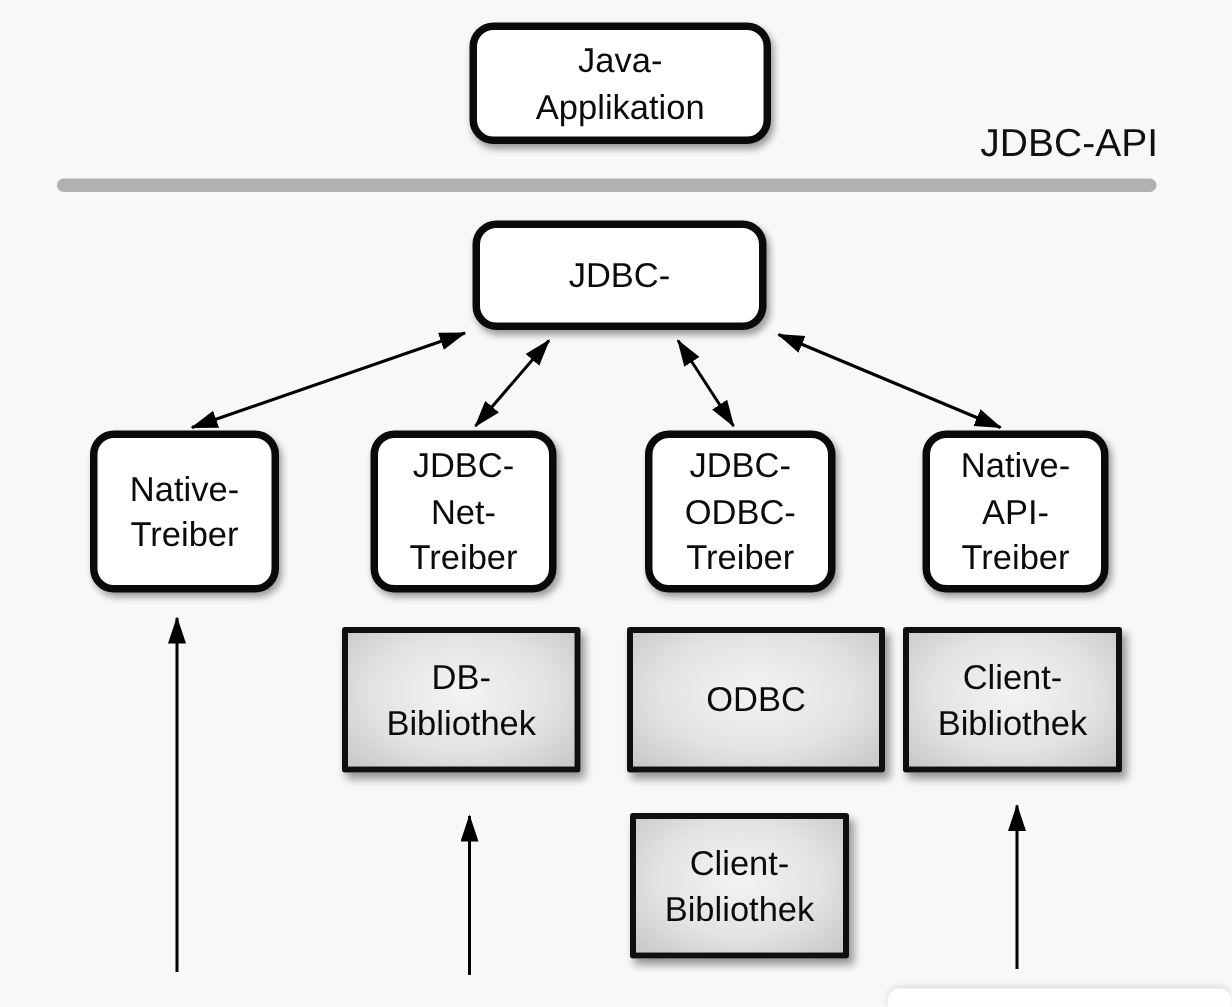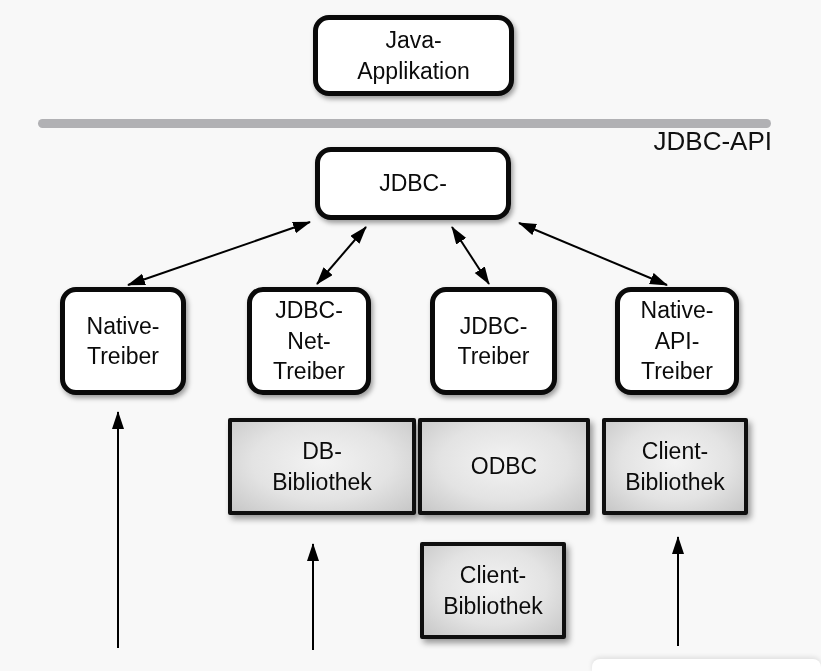--- a/index.html
+++ b/index.html
@@ -34,21 +34,20 @@
     border-radius:2px;
     box-shadow:3px 4px 6px rgba(0,0,0,0.40);
   }
   .api-label{
     position:absolute;
     left:560px;top:80px;width:212px;
     text-align:right;
     font-size:26px;
     color:#111;
     z-index:2;
-    margin-top:46px;
   }
   .api-line{
     position:absolute;
     left:38px;top:119px;
     width:733px;height:9px;
     background:#b1b1b4;
     border-radius:5px;
     z-index:1;
   }
   svg.edges{position:absolute;left:0;top:0;z-index:1;}
@@ -104,30 +103,31 @@
   </div>
 
   <div class="node white" style="left:247px;top:287px;width:124px;height:108px">
     <div>JDBC-</div>
     <div>Net-</div>
     <div>Treiber</div>
   </div>
 
   <div class="node white" style="left:430px;top:287px;width:127px;height:108px">
     <div>JDBC-</div>
+    <div>ODBC-</div>
     <div>Treiber</div>
   </div>
 
   <div class="node white" style="left:615px;top:287px;width:124px;height:108px">
     <div>Native-</div>
     <div>API-</div>
     <div>Treiber</div>
   </div>
 
-  <div class="node gray" style="left:228px;top:418px;width:188px;height:97px">
+  <div class="node gray" style="left:228px;top:418px;width:159px;height:97px">
     <div>DB-</div>
     <div>Bibliothek</div>
   </div>
 
   <div class="node gray" style="left:418px;top:418px;width:172px;height:97px">
     <div>ODBC</div>
   </div>
 
   <div class="node gray" style="left:602px;top:418px;width:146px;height:97px">
     <div>Client-</div>

